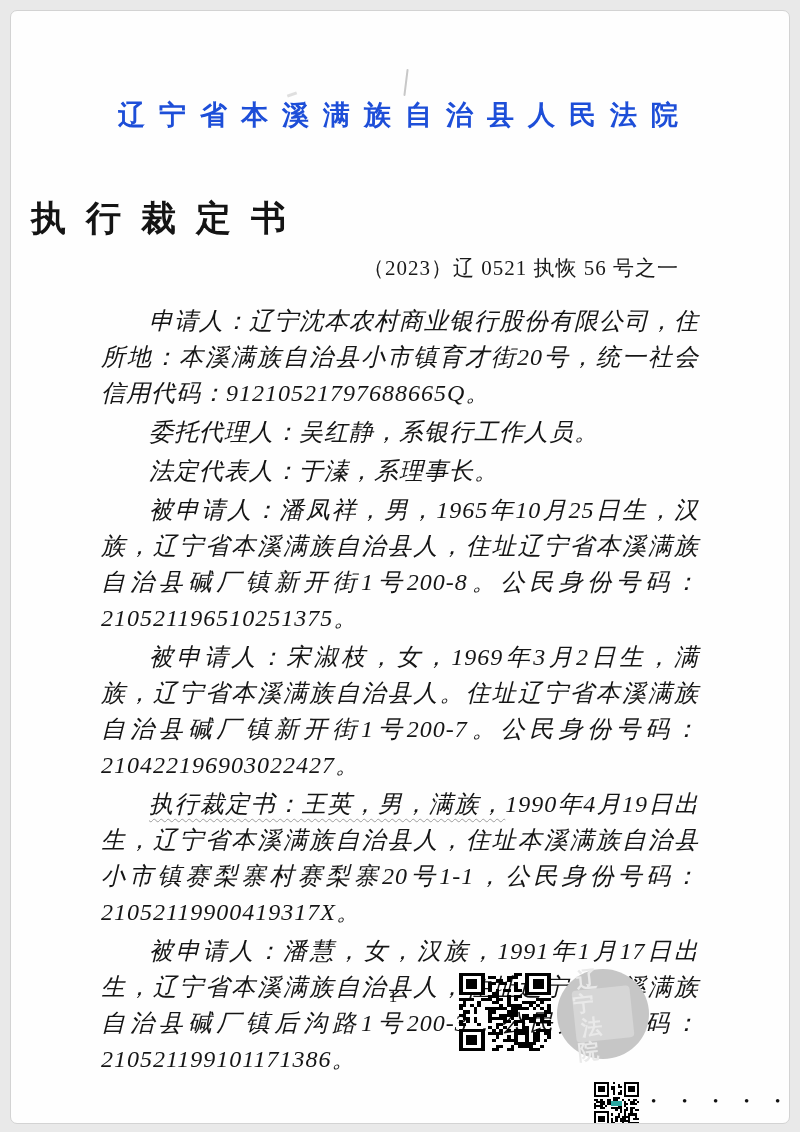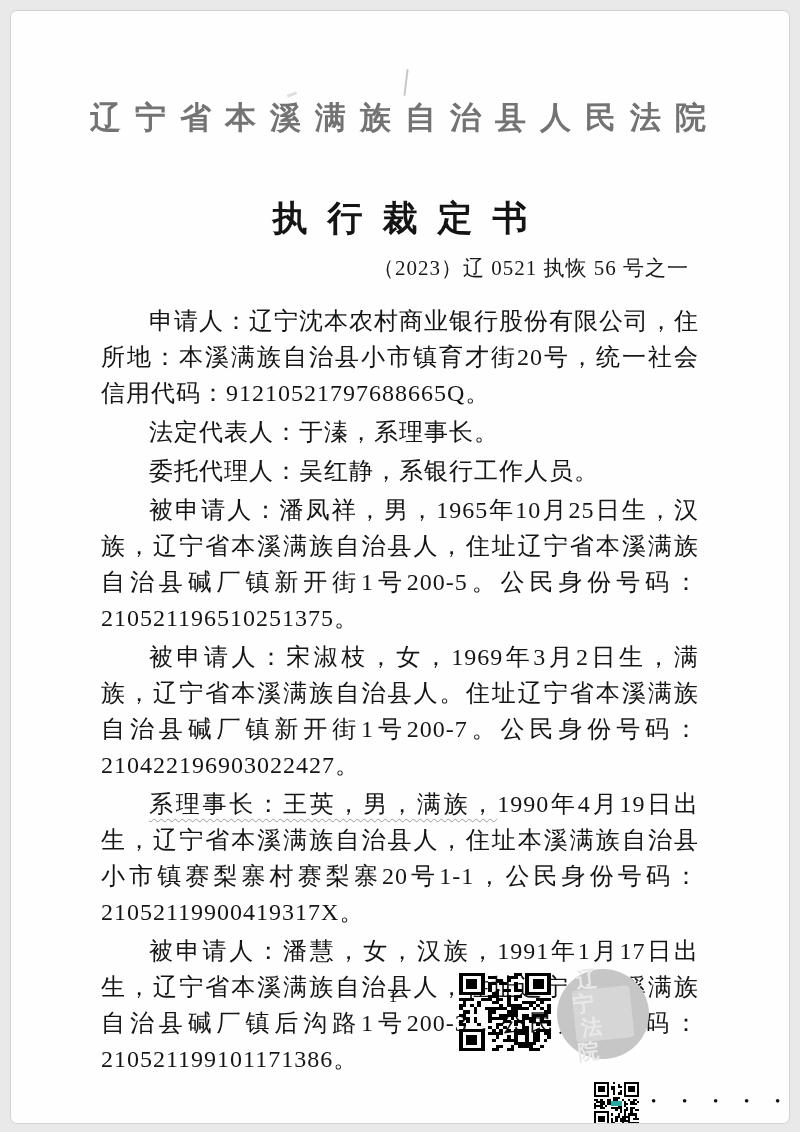--- a/index.html
+++ b/index.html
@@ -32,57 +32,57 @@
     left: 276px; top: 82px;
     width: 10px; height: 3px;
     background: #c9c9c9;
     opacity: 0.6;
     transform: rotate(-20deg);
   }
   .court-name {
     position: absolute;
     left: 0; right: 4px; top: 86px;
     text-align: center;
-    font-size: 31px;
+    font-size: 27px;
     font-weight: bold;
-    color: #737373;
+    color: #1d4ed8;
     letter-spacing: 14px;
     text-indent: 14px;
     white-space: nowrap;
   }
   .doc-title {
     position: absolute;
     left: 0; right: 0; top: 184px;
-    text-align: center;
     font-size: 35px;
     font-weight: bold;
     color: #141414;
     letter-spacing: 20px;
     text-indent: 20px;
     white-space: nowrap;
   }
   .case-number {
     position: absolute;
-    right: 100px; top: 243px;
+    right: 110px; top: 243px;
     font-size: 21px;
     color: #1a1a1a;
     letter-spacing: 1px;
   }
   .body-text {
     position: absolute;
     left: 90px; right: 90px; top: 292px;
     font-size: 24px;
     line-height: 36px;
     color: #151515;
     text-align: justify;
     letter-spacing: 1px;
   }
   .body-text p {
     text-indent: 2em;
     margin-bottom: 3px;
+    font-style: italic;
   }
   .wavy-underline {
     text-decoration-line: underline;
     text-decoration-style: wavy;
     text-decoration-color: #9b9b9b;
     text-decoration-thickness: 1px;
     text-underline-offset: 6px;
   }
   .page-number {
     position: absolute;
@@ -147,25 +147,25 @@
   <div class="scan-artifact-smudge"></div>
 
   <h1 class="court-name">辽宁省本溪满族自治县人民法院</h1>
 
   <h2 class="doc-title">执行裁定书</h2>
 
   <div class="case-number">（2023）辽 0521 执恢 56 号之一</div>
 
   <div class="body-text">
     <p>申请人：辽宁沈本农村商业银行股份有限公司，住所地：本溪满族自治县小市镇育才街20号，统一社会信用代码：91210521797688665Q。</p>
+    <p>委托代理人：吴红静，系银行工作人员。</p>
     <p>法定代表人：于溱，系理事长。</p>
-    <p>委托代理人：吴红静，系银行工作人员。</p>
-    <p>被申请人：潘凤祥，男，1965年10月25日生，汉族，辽宁省本溪满族自治县人，住址辽宁省本溪满族自治县碱厂镇新开街1号200-5。公民身份号码：210521196510251375。</p>
+    <p>被申请人：潘凤祥，男，1965年10月25日生，汉族，辽宁省本溪满族自治县人，住址辽宁省本溪满族自治县碱厂镇新开街1号200-8。公民身份号码：210521196510251375。</p>
     <p>被申请人：宋淑枝，女，1969年3月2日生，满族，辽宁省本溪满族自治县人。住址辽宁省本溪满族自治县碱厂镇新开街1号200-7。公民身份号码：210422196903022427。</p>
-    <p><span class="wavy-underline">系理事长：王英，男，满族，</span><span>1990年4月19日出生，辽宁省本溪满族自治县人，住址本溪满族自治县小市镇赛梨寨村赛梨寨20号1-1，公民身份号码：21052119900419317X。</span></p>
+    <p><span class="wavy-underline">执行裁定书：王英，男，满族，</span><span>1990年4月19日出生，辽宁省本溪满族自治县人，住址本溪满族自治县小市镇赛梨寨村赛梨寨20号1-1，公民身份号码：21052119900419317X。</span></p>
     <p>被申请人：潘慧，女，汉族，1991年1月17日出生，辽宁省本溪满族自治县人，住址辽宁省本溪满族自治县碱厂镇后沟路1号200-3，公民身份号码：210521199101171386。</p>
   </div>
 
   <div class="page-number">1</div>
 
   <div class="qr-large"><svg viewBox="0 0 25 25" width="100%" height="100%" preserveAspectRatio="none" shape-rendering="crispEdges">
         <rect x="15" y="0" width="1" height="1" fill="#000"></rect>
         <rect x="16" y="0" width="1" height="1" fill="#000"></rect>
         <rect x="8" y="1" width="1" height="1" fill="#000"></rect>
         <rect x="9" y="1" width="1" height="1" fill="#000"></rect>

